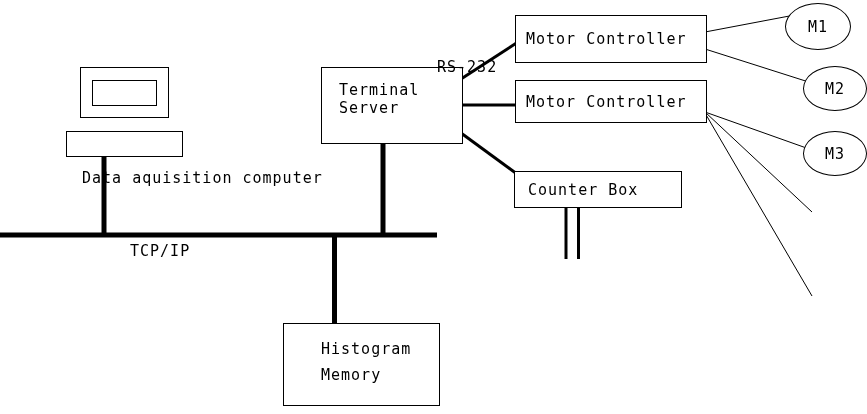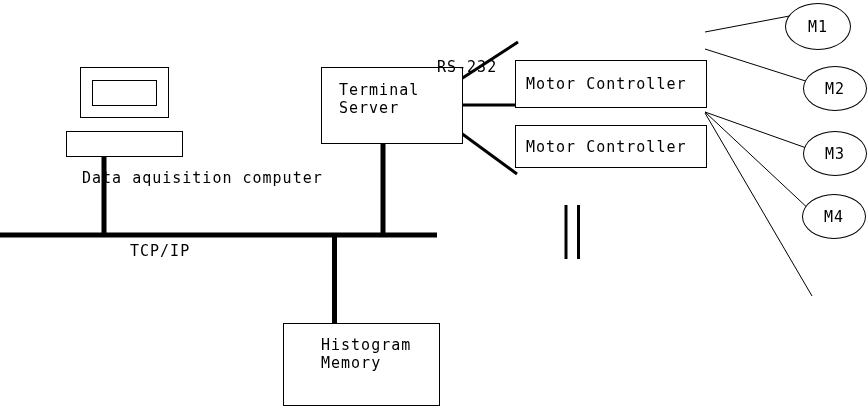--- a/index.html
+++ b/index.html
@@ -7,37 +7,37 @@
   html,body { margin:0; padding:0; background:var(--background); }
   .canvas {
     position:relative; width:867px; height:414px;
     background:var(--background); color:var(--ink);
     font-family:"DejaVu Sans Mono","Liberation Mono",monospace;
     font-size:15px; letter-spacing:1px; overflow:hidden;
   }
   .edges { position:absolute; left:0; top:0; }
   .edges line { stroke:var(--ink); }
   .node { position:absolute; border:1px solid var(--ink); background:var(--background); }
-  .vcenter { display:flex; align-items:center;margin-top:45px; }
+  .vcenter { display:flex; align-items:center; }
   .multiline { white-space:pre-line; }
   .motor { border-radius:50%; display:flex; align-items:center; justify-content:center; }
   .label { position:absolute; white-space:nowrap; line-height:18px; }
 
   
   #monitor-outer { left:80px; top:67px; width:89px; height:51px; }
   #monitor-inner { left:92px; top:80px; width:65px; height:26px; }
   #keyboard      { left:66px; top:131px; width:117px; height:26px; }
 
   
   #terminal-server   { left:321px; top:67px;  width:142px; height:77px; padding:13px 0 0 17px; line-height:18px; }
   #motor-controller-1{ left:515px; top:15px;  width:192px; height:48px; padding-left:10px; }
   #motor-controller-2{ left:515px; top:80px;  width:192px; height:43px; padding-left:10px; }
   #counter-box       { left:514px; top:171px; width:168px; height:37px; padding-left:13px; }
   #counter           { left:513px; top:257px; width:114px; height:31px; padding-left:13px; }
-  #histogram-memory  { left:283px; top:323px; width:157px; height:83px; padding:12px 0 0 37px; line-height:18px; }
+  #histogram-memory  { left:283px; top:323px; width:157px; height:83px; padding:12px 0 0 37px; line-height:26px; }
 
   
   #m1 { left:785px; top:3px;   width:66px; height:47px; }
   #m2 { left:803px; top:66px;  width:64px; height:45px; }
   #m3 { left:803px; top:131px; width:64px; height:45px; }
   #m4 { left:802px; top:194px; width:64px; height:45px; }
   #m5 { left:803px; top:274px; width:62px; height:45px; }
 
   
   #label-computer { left:82px;  top:169px; }
@@ -71,25 +71,25 @@
   </svg>
 
   <div class="node" id="monitor-outer"></div>
   <div class="node" id="monitor-inner"></div>
   <div class="node" id="keyboard"></div>
 
   <div class="node multiline" id="terminal-server">Terminal
 Server</div>
   <div class="node vcenter" id="motor-controller-1">Motor Controller</div>
   <div class="node vcenter" id="motor-controller-2">Motor Controller</div>
+  <div class="node vcenter" id="counter-box">Counter Box</div>
   <div class="node multiline" id="histogram-memory">Histogram
 Memory</div>
 
   <div class="node motor" id="m1">M1</div>
   <div class="node motor" id="m2">M2</div>
   <div class="node motor" id="m3">M3</div>
-  <div class="node motor" id="m4">M4</div>
 
   <div class="label" id="label-computer">Data aquisition computer</div>
   <div class="label" id="label-rs232">RS-232</div>
   <div class="label" id="label-tcpip">TCP/IP</div>
 
 </div>
 
 </body></html>

